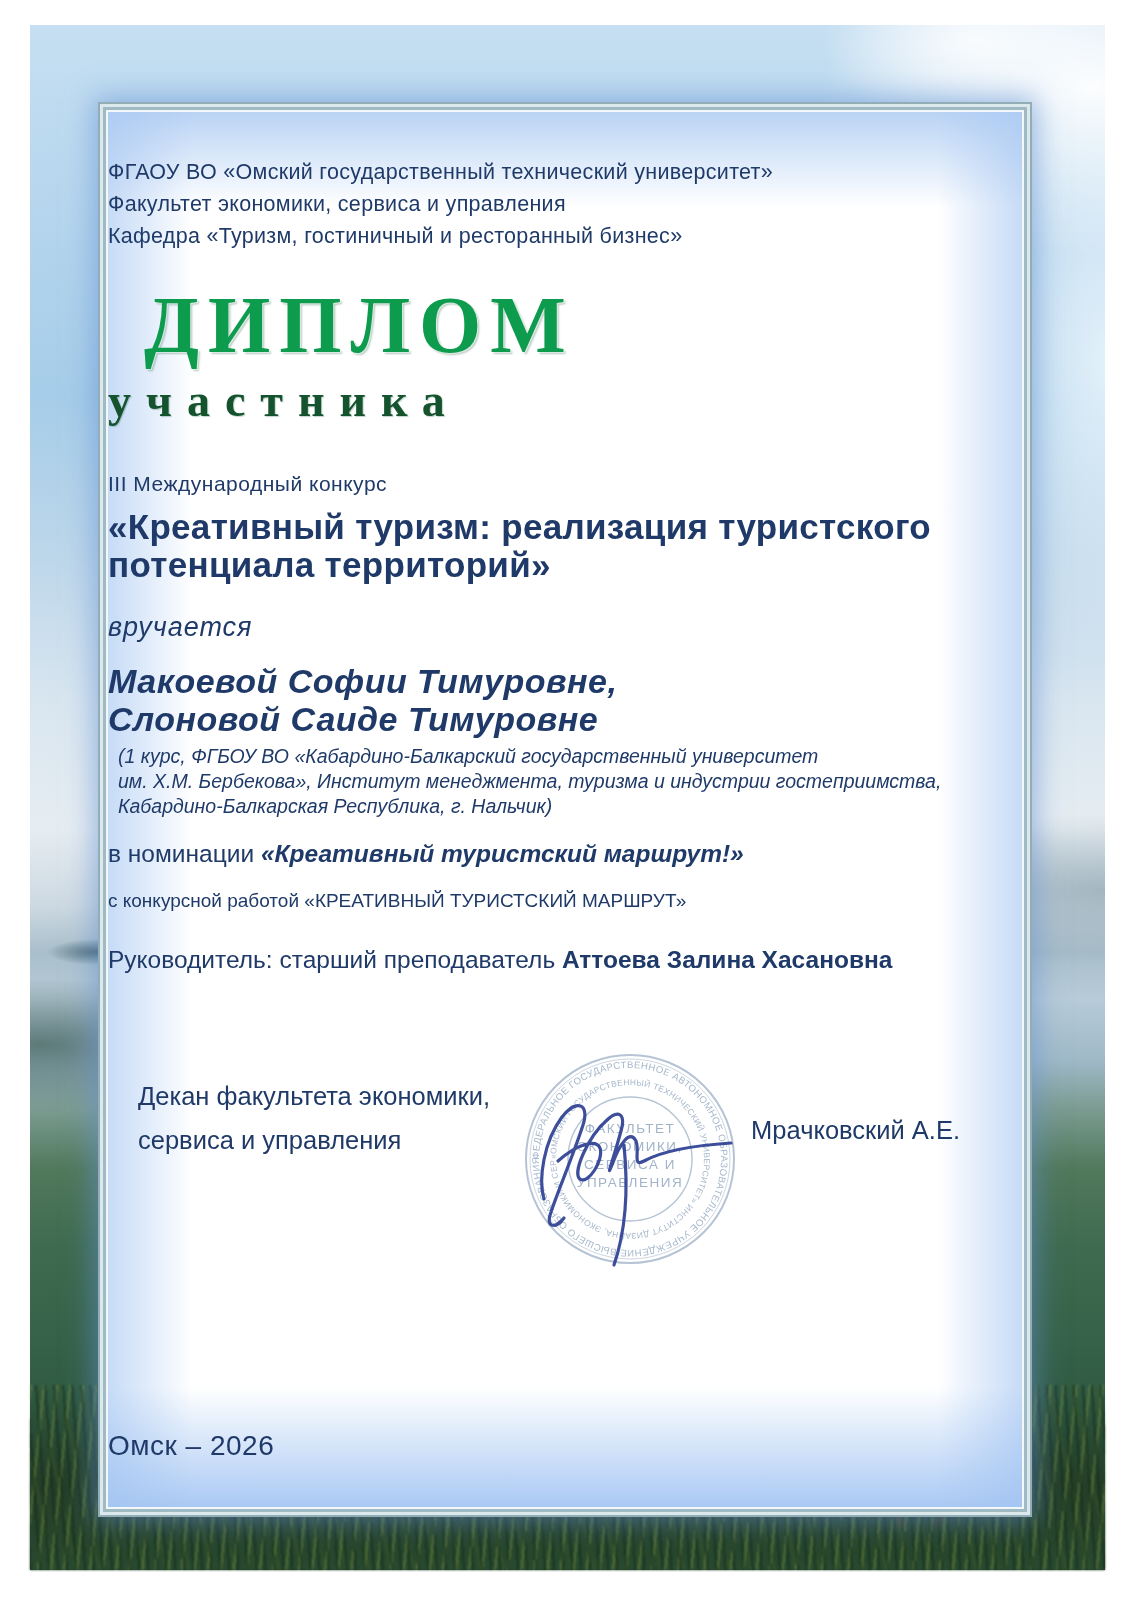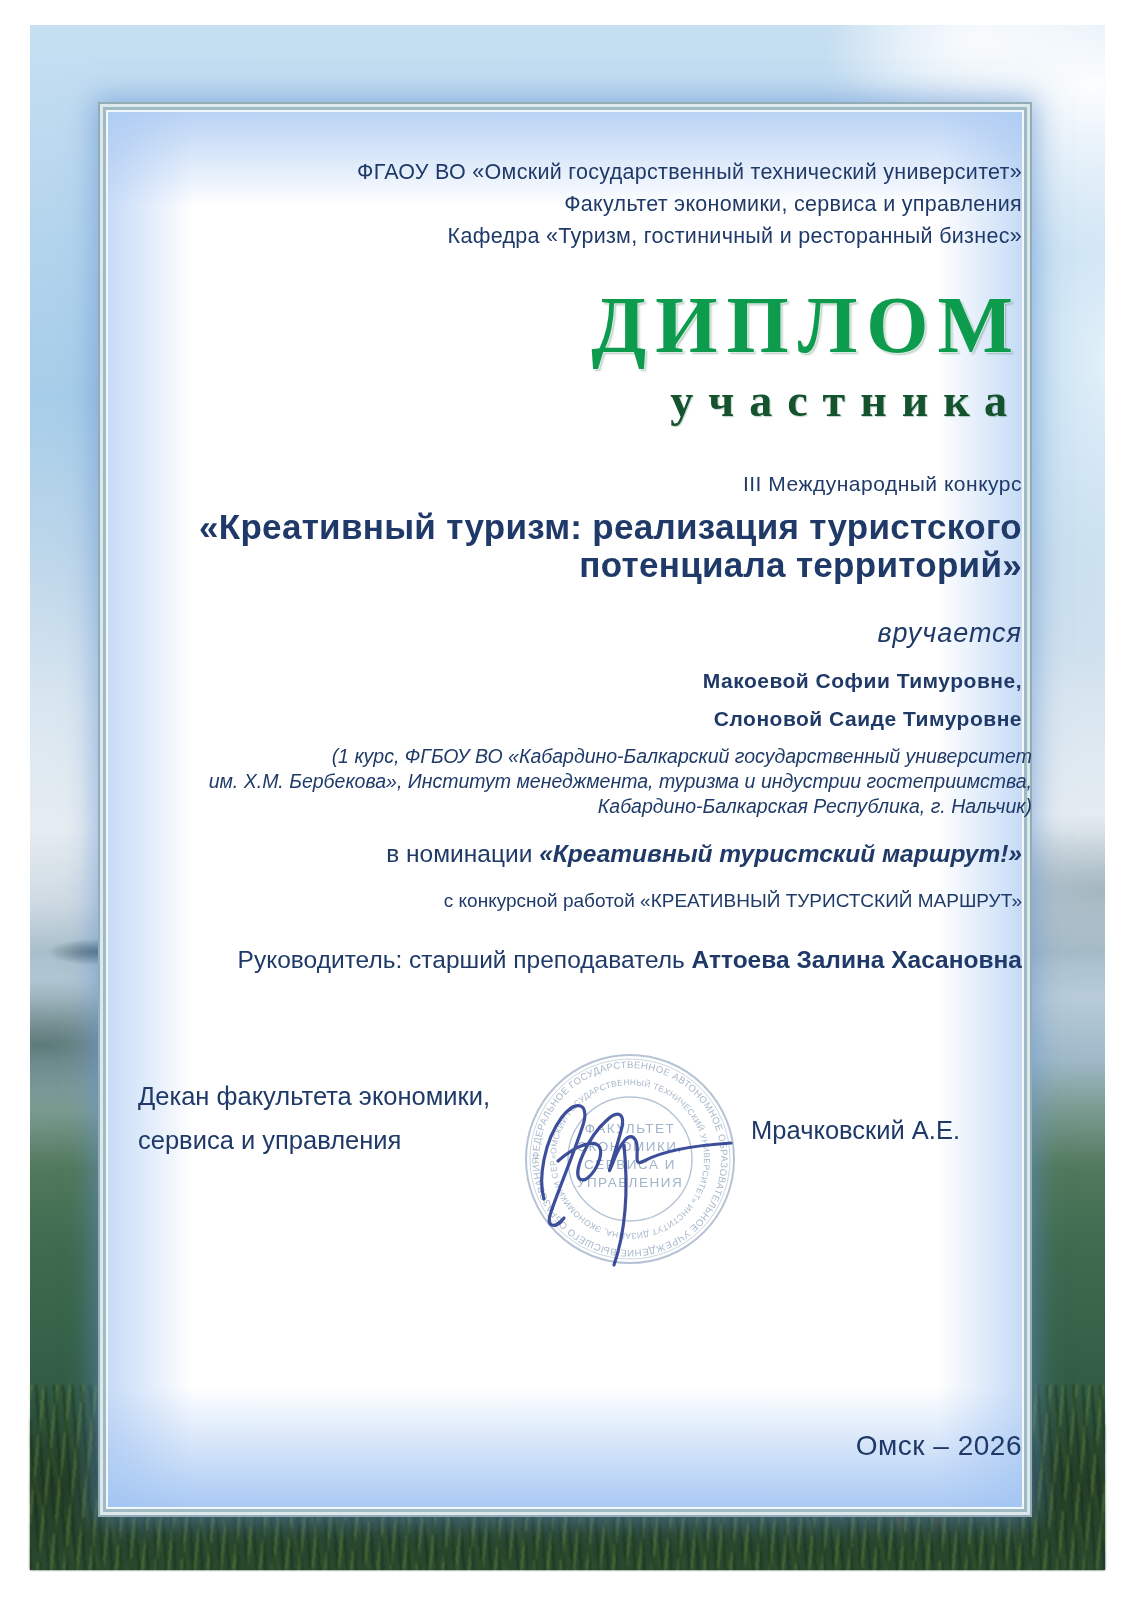--- a/index.html
+++ b/index.html
@@ -49,38 +49,39 @@
       0 0 26px 14px rgba(100,145,210,.6);
   }
   .glow{
     position:absolute;inset:0;pointer-events:none;
     background:
       linear-gradient(to bottom, rgba(168,200,242,.8), rgba(168,200,242,0) 95px),
       linear-gradient(to top, rgba(160,195,242,.9), rgba(160,195,242,0) 120px),
       linear-gradient(to right, rgba(168,200,242,.65), rgba(168,200,242,0) 85px),
       linear-gradient(to left, rgba(168,200,242,.65), rgba(168,200,242,0) 85px);
   }
-  .abs{position:absolute;left:0;width:100%;text-align:right;}
+  .abs{position:absolute;left:0;width:100%;text-align:left;}
   .navy{color:#1f3a68;}
 
   .org{top:44px;font-size:21.5px;line-height:32px;letter-spacing:.3px;}
   .title{
     top:168px;font-family:"Liberation Serif",serif;font-weight:700;
     font-size:80px;letter-spacing:9px;color:#0d9b4d;
     text-shadow:1px 1px 0 rgba(255,255,255,.55), 2px 2px 2px rgba(0,80,40,.3);
+    padding-left:36px;
   }
   .subtitle{
     top:262px;font-family:"Liberation Serif",serif;font-weight:700;
     font-size:46px;letter-spacing:15px;color:#14532d;
     text-shadow:1px 1px 1px rgba(0,80,40,.25);
   }
   .contest-intro{top:360px;font-size:21px;letter-spacing:.5px;}
   .contest-name{top:396px;font-size:35px;font-weight:700;line-height:38px;letter-spacing:.3px;}
-  .awarded{top:500px;font-size:27px;font-style:italic;letter-spacing:1px;margin-top:6px;}
-  .recipients{top:550px;font-size:21px;font-weight:700;line-height:38px;letter-spacing:.5px;}
+  .awarded{top:500px;font-size:27px;font-style:italic;letter-spacing:1px;}
+  .recipients{top:550px;font-size:34px;font-weight:700;line-height:38px;letter-spacing:.5px;font-style:italic;}
   .affiliation{top:632px;font-size:19.5px;font-style:italic;line-height:25px;margin-left:10px;}
   .nomination{top:728px;font-size:24.5px;}
   .nomination .b{font-weight:700;font-style:italic;}
   .work{top:778px;font-size:19px;}
   .supervisor{top:834px;font-size:24.5px;}
   .supervisor .b{font-weight:700;}
   .dean{left:30px;top:962px;width:420px;text-align:left;font-size:25.5px;line-height:44px;}
   .dean-name{left:auto;right:62px;top:1004px;width:300px;text-align:right;font-size:25.5px;}
   .footer{top:1318px;font-size:28px;letter-spacing:.5px;}
 

